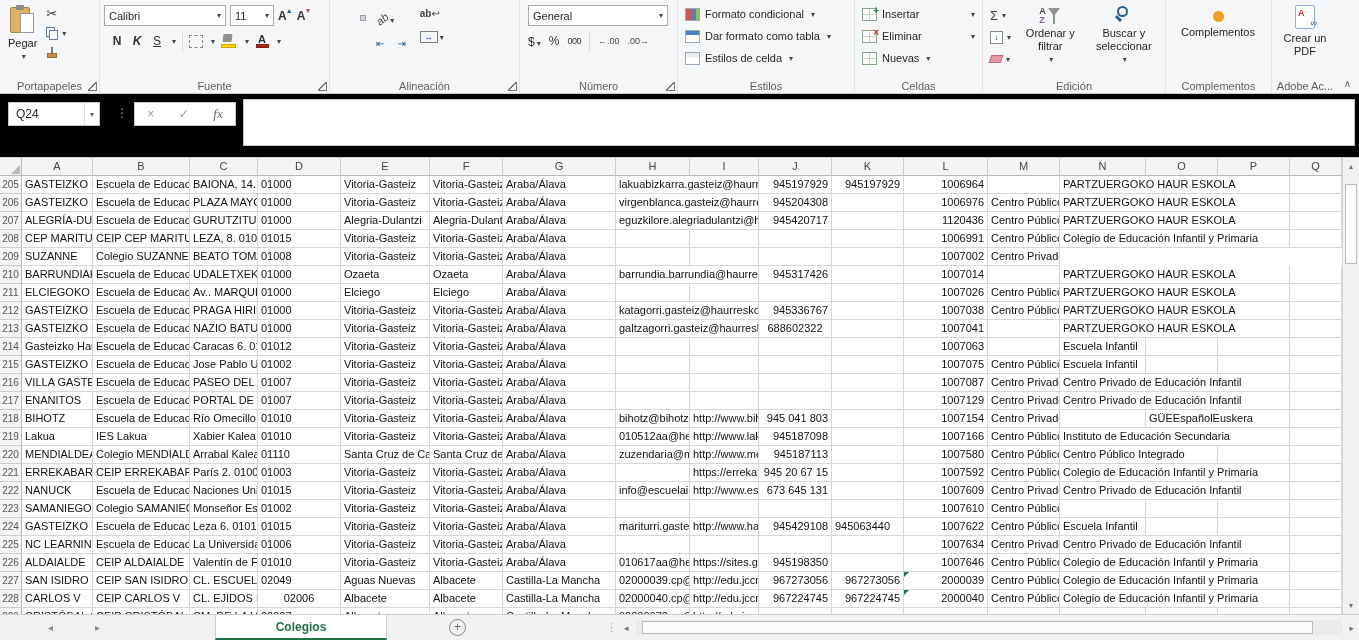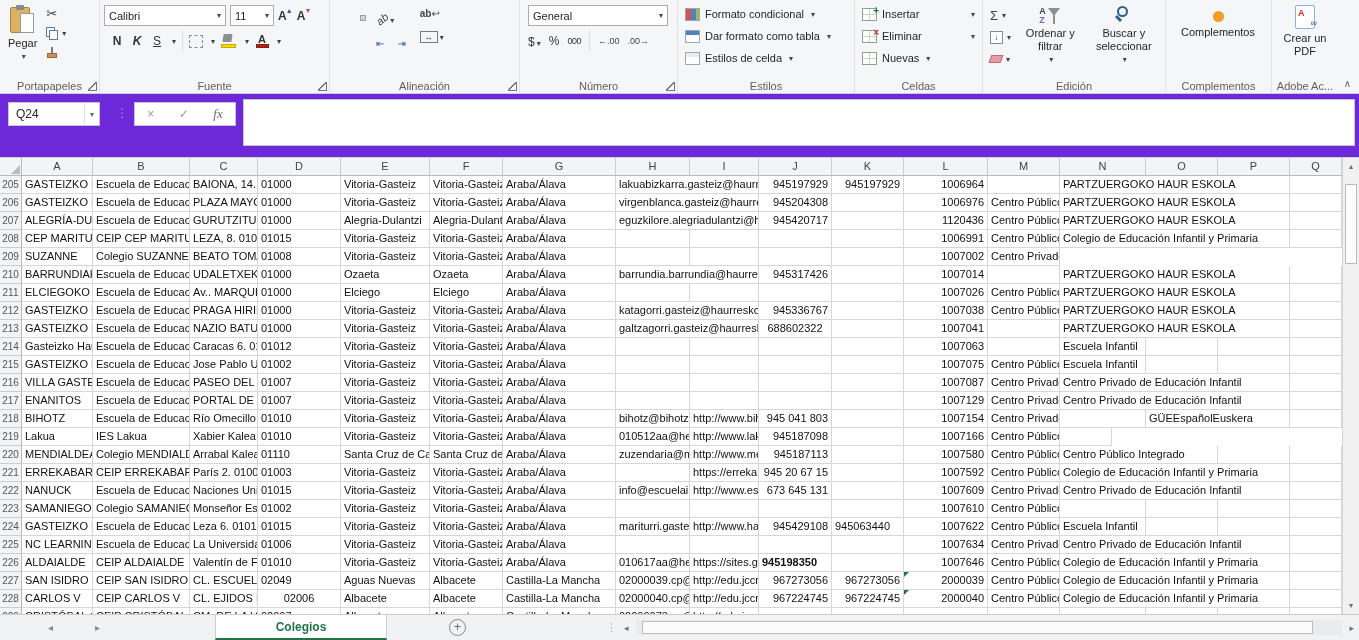--- a/index.html
+++ b/index.html
@@ -103,21 +103,21 @@
   .mag { position:relative; width:20px; height:20px; }
   .mag .lens { position:absolute; left:3px; top:1px; width:11px; height:11px; border:2px solid #2d5f8b; border-radius:50%; }
   .mag .handle { position:absolute; left:1px; top:12px; width:7px; height:3px; background:#2d5f8b; transform:rotate(45deg); }
   .addin-dot { width:11px; height:11px; border-radius:50%; background:#f29d25; margin:6px auto 2px; }
   .pdf-icon { position:relative; width:20px; height:24px; border:1px solid #8fb0d9; border-radius:2px; background:#fff; margin-bottom:1px; }
   .pdf-icon .mark { position:absolute; left:2px; top:1px; font-size:9px; color:#d93025; font-weight:bold; }
   .pdf-icon .link { position:absolute; right:-3px; bottom:-2px; font-size:9px; color:#2b579a; }
   .collapse { position:absolute; right:8px; bottom:4px; font-size:10px; color:#666; }
 
   
-  .fbar { height:64px; background:#6d28d9; position:relative; border-bottom:1px solid #d0d0d0; }
+  .fbar { height:64px; background:#000000; position:relative; border-bottom:1px solid #d0d0d0; }
   .namebox { position:absolute; left:8px; top:8px; width:92px; height:24px; background:#fff;
     border:1px solid #c6c6c6; display:flex; align-items:center; font-size:12px; padding-left:7px; }
   .namebox .nb-caret { margin-left:auto; border-left:1px solid #e0e0e0; height:100%; display:flex;
     align-items:center; padding:0 5px; font-size:8px; color:#666; }
   .fdots { position:absolute; left:116px; top:12px; color:#a9a9a9; font-size:12px; }
   .fxbox { position:absolute; left:134px; top:8px; width:102px; height:24px; background:#fff;
     border:1px solid #c6c6c6; display:flex; align-items:center; justify-content:space-around; }
   .fxbox .fi { color:#9b9b9b; font-size:12px; }
   .fxbox .fx { font-family:"Liberation Serif",serif; font-style:italic; font-size:13px; color:#6a6a6a; }
   .finput { position:absolute; left:243px; top:5px; right:4px; height:47px; background:#fff; border:1px solid #c6c6c6; }
@@ -682,20 +682,21 @@
         <div class="cell" style="width: 83px;">01010</div>
         <div class="cell" style="width: 89px;">Vitoria-Gasteiz</div>
         <div class="cell" style="width: 73px;">Vitoria-Gasteiz</div>
         <div class="cell" style="width: 113px;">Araba/Álava</div>
         <div class="cell" style="width: 74px;">010512aa@hea</div>
         <div class="cell" style="width: 69px;">http://www.laku</div>
         <div class="cell" style="width: 73px; text-align: right;">945187098</div>
         <div class="cell" style="width: 72px; text-align: right;"></div>
         <div class="cell" style="width: 84px; text-align: right;">1007166</div>
         <div class="cell" style="width: 72px;">Centro Público</div>
+        <div class="cell" style="width: 230px;">Instituto de Educación Secundaria</div>
         <div class="cell" style="width: 52px;"></div>
       </div>
       <div class="grow">
         <div class="rn">220</div>
         <div class="cell" style="width: 71px;">MENDIALDEA</div>
         <div class="cell" style="width: 97px;">Colegio MENDIALDE</div>
         <div class="cell" style="width: 68px;">Arrabal Kalea, 3</div>
         <div class="cell" style="width: 83px;">01110</div>
         <div class="cell" style="width: 89px;">Santa Cruz de Cam</div>
         <div class="cell" style="width: 73px;">Santa Cruz de C</div>
@@ -808,21 +809,21 @@
         <div class="rn">226</div>
         <div class="cell" style="width: 71px;">ALDAIALDE</div>
         <div class="cell" style="width: 97px;">CEIP ALDAIALDE</div>
         <div class="cell" style="width: 68px;">Valentín de For</div>
         <div class="cell" style="width: 83px;">01010</div>
         <div class="cell" style="width: 89px;">Vitoria-Gasteiz</div>
         <div class="cell" style="width: 73px;">Vitoria-Gasteiz</div>
         <div class="cell" style="width: 113px;">Araba/Álava</div>
         <div class="cell" style="width: 74px;">010617aa@hea</div>
         <div class="cell" style="width: 69px;">https://sites.go</div>
-        <div class="cell" style="width: 73px;  font-weight: bold;">945198350</div>
+        <div class="cell" style="width: 73px; text-align: right;">945198350</div>
         <div class="cell" style="width: 72px; text-align: right;"></div>
         <div class="cell" style="width: 84px; text-align: right;">1007646</div>
         <div class="cell" style="width: 72px;">Centro Público</div>
         <div class="cell" style="width: 230px;">Colegio de Educación Infantil y Primaria</div>
         <div class="cell" style="width: 52px;"></div>
       </div>
       <div class="grow">
         <div class="rn">227</div>
         <div class="cell" style="width: 71px;">SAN ISIDRO LA</div>
         <div class="cell" style="width: 97px;">CEIP SAN ISIDRO LA</div>

